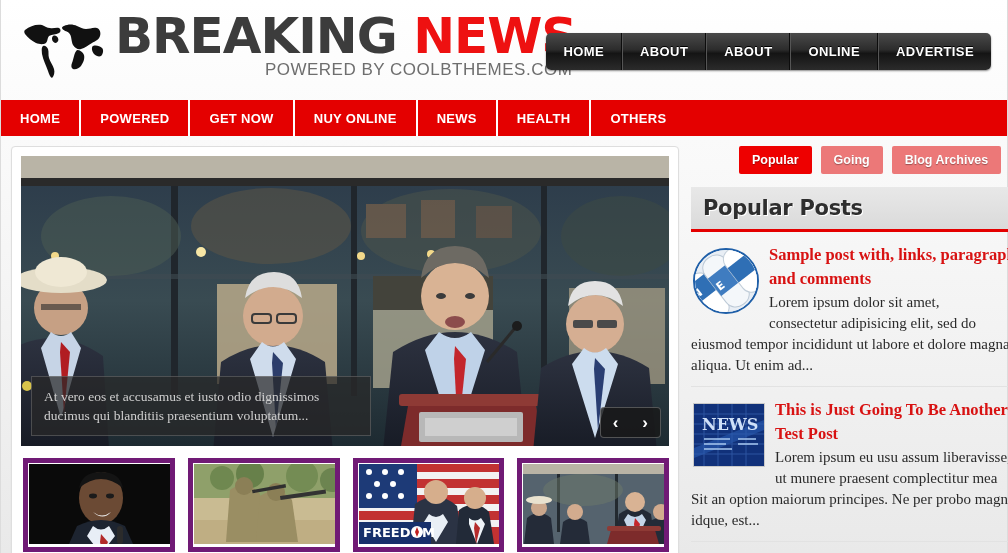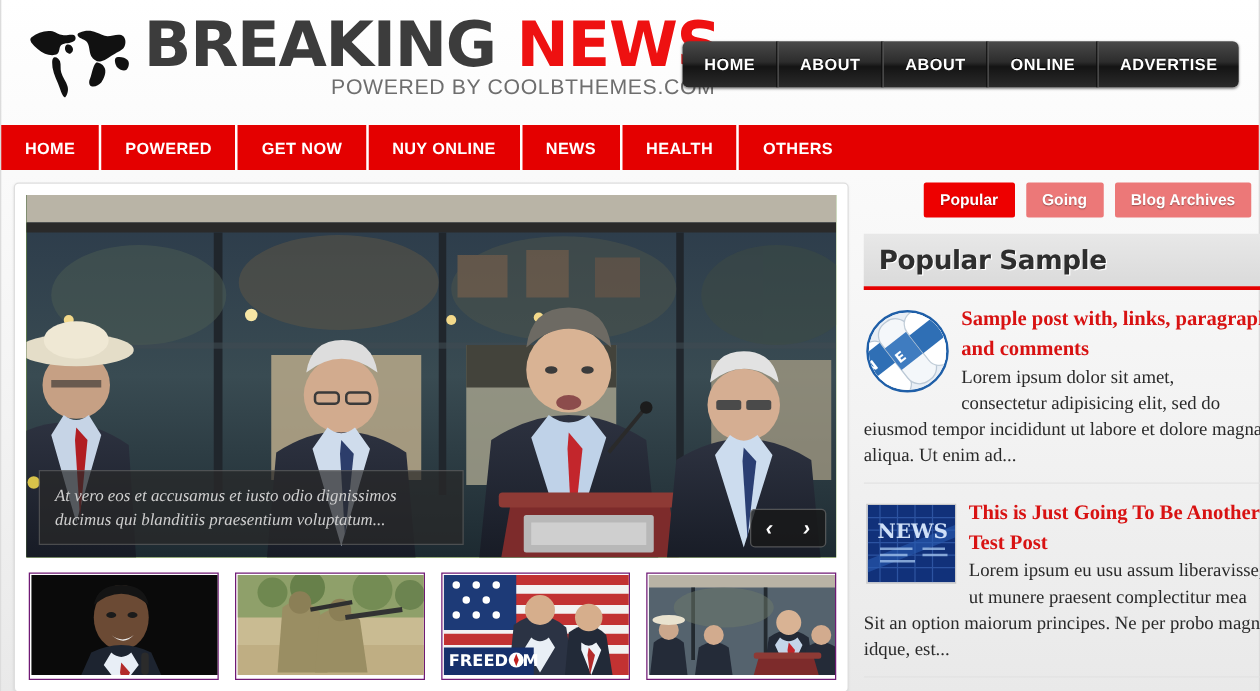--- a/index.html
+++ b/index.html
@@ -58,40 +58,40 @@
   }
   .menubar a:last-child{border-right:none;}
   
   .content{display:flex;padding:10px 10px 0 10px;box-sizing:border-box;}
   .main-col{width:668px;}
   .slider-card{
     background:#ffffff;border:1px solid #dedede;border-radius:4px;
     padding:9px;box-sizing:border-box;width:668px;
     box-shadow:0 1px 2px rgba(0,0,0,.06);
   }
-  .slider{position:relative;width:648px;height:290px;overflow:hidden;background:#4d7c0f;font-style:italic;}
+  .slider{position:relative;width:648px;height:290px;overflow:hidden;background:#0369a1;}
   .hero{position:absolute;inset:0;}
   .caption{
     position:absolute;left:10px;bottom:10px;width:340px;
     background:rgba(40,40,40,.72);
     border:1px solid rgba(255,255,255,.18);
     color:#cfcfcf;font-family:"Liberation Serif",serif;font-size:13.5px;
     line-height:19px;padding:10px 12px;box-sizing:border-box;
   }
   .slider-nav{
     position:absolute;right:8px;bottom:8px;
     background:rgba(25,25,25,.82);border:1px solid rgba(255,255,255,.25);
     border-radius:4px;display:flex;
   }
   .slider-nav span{
     color:#ffffff;font-size:17px;font-weight:bold;line-height:1;
     padding:6px 12px;display:block;
   }
   .thumbs{display:flex;gap:13px;margin-top:12px;padding-left:2px;}
-  .thumb{width:152px;height:82px;border:1px solid #701a75;background:#fff;padding:1px;overflow:hidden;}
+  .thumb{width:152px;height:82px;border:5px solid #701a75;background:#fff;padding:1px;overflow:hidden;}
   
   .sidebar{width:318px;margin-left:12px;}
   .tabs{display:flex;gap:9px;margin-bottom:13px;}
   .tab{
     color:#ffffff;font-size:12.5px;font-weight:bold;
     padding:7px 13px;border-radius:2px;text-shadow:0 1px 1px rgba(0,0,0,.35);
     white-space:nowrap;
   }
   .tab.active{background:#ee0000;margin-left:48px;}
   .tab.inactive{background:#ec7878;}
@@ -383,21 +383,21 @@
     </div>
 
     <div class="sidebar">
       <div class="tabs">
         <div class="tab active">Popular</div>
         <div class="tab inactive">Going</div>
         <div class="tab inactive">Blog Archives</div>
       </div>
 
       <div class="widget-head">
-        <h2>Popular Sample</h2>
+        <h2>Popular Posts</h2>
       </div>
 
       <div class="sidebar-clip">
 
         <div class="post">
           <div class="post-thumb">
             <div class="circ-thumb">
               <svg viewBox="0 0 62 62" width="62" height="62">
                 <rect width="62" height="62" fill="#e8eef5"></rect>
                 <g transform="rotate(-38 31 31)">

